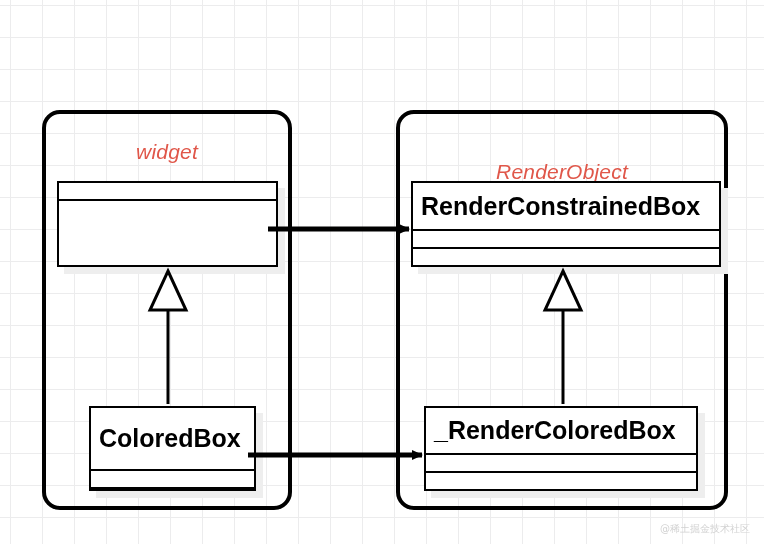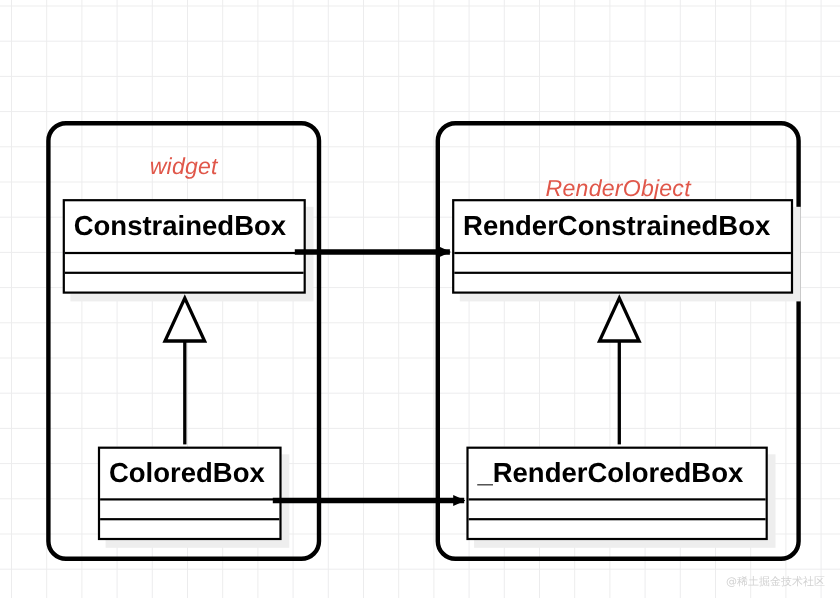--- a/index.html
+++ b/index.html
@@ -111,27 +111,26 @@
 
   <div class="group" style="left:42px; top:110px; width:250px; height:400px;">
     <div class="group-label" style="top:27px;">widget</div>
   </div>
 
   <div class="group" style="left:396px; top:110px; width:332px; height:400px;">
     <div class="group-label" style="top:27px;margin-top:20px;">RenderObject</div>
   </div>
 
   <div class="uml" style="left:57px; top:181px; width:221px; height:86px;">
-    <div class="title" style="height:48px; font-size:25px;">ConstrainedBox</div>
     <div class="compartment" style="height:18px;"></div>
     <div class="compartment last" style="height:18px;"></div>
   </div>
 
   <div class="uml" style="left:89px; top:406px; width:167px; height:85px;">
-    <div class="title" style="height:47px; font-size:25px;">ColoredBox</div>
+    <div class="title" style="height:63px; font-size:25px;">ColoredBox</div>
     <div class="compartment" style="height:18px;"></div>
     <div class="compartment last" style="height:18px;"></div>
   </div>
 
   <div class="uml" style="left:424px; top:406px; width:274px; height:85px;">
     <div class="title" style="height:47px; font-size:25px;">_RenderColoredBox</div>
     <div class="compartment" style="height:18px;"></div>
     <div class="compartment last" style="height:18px;"></div>
   </div>
 

